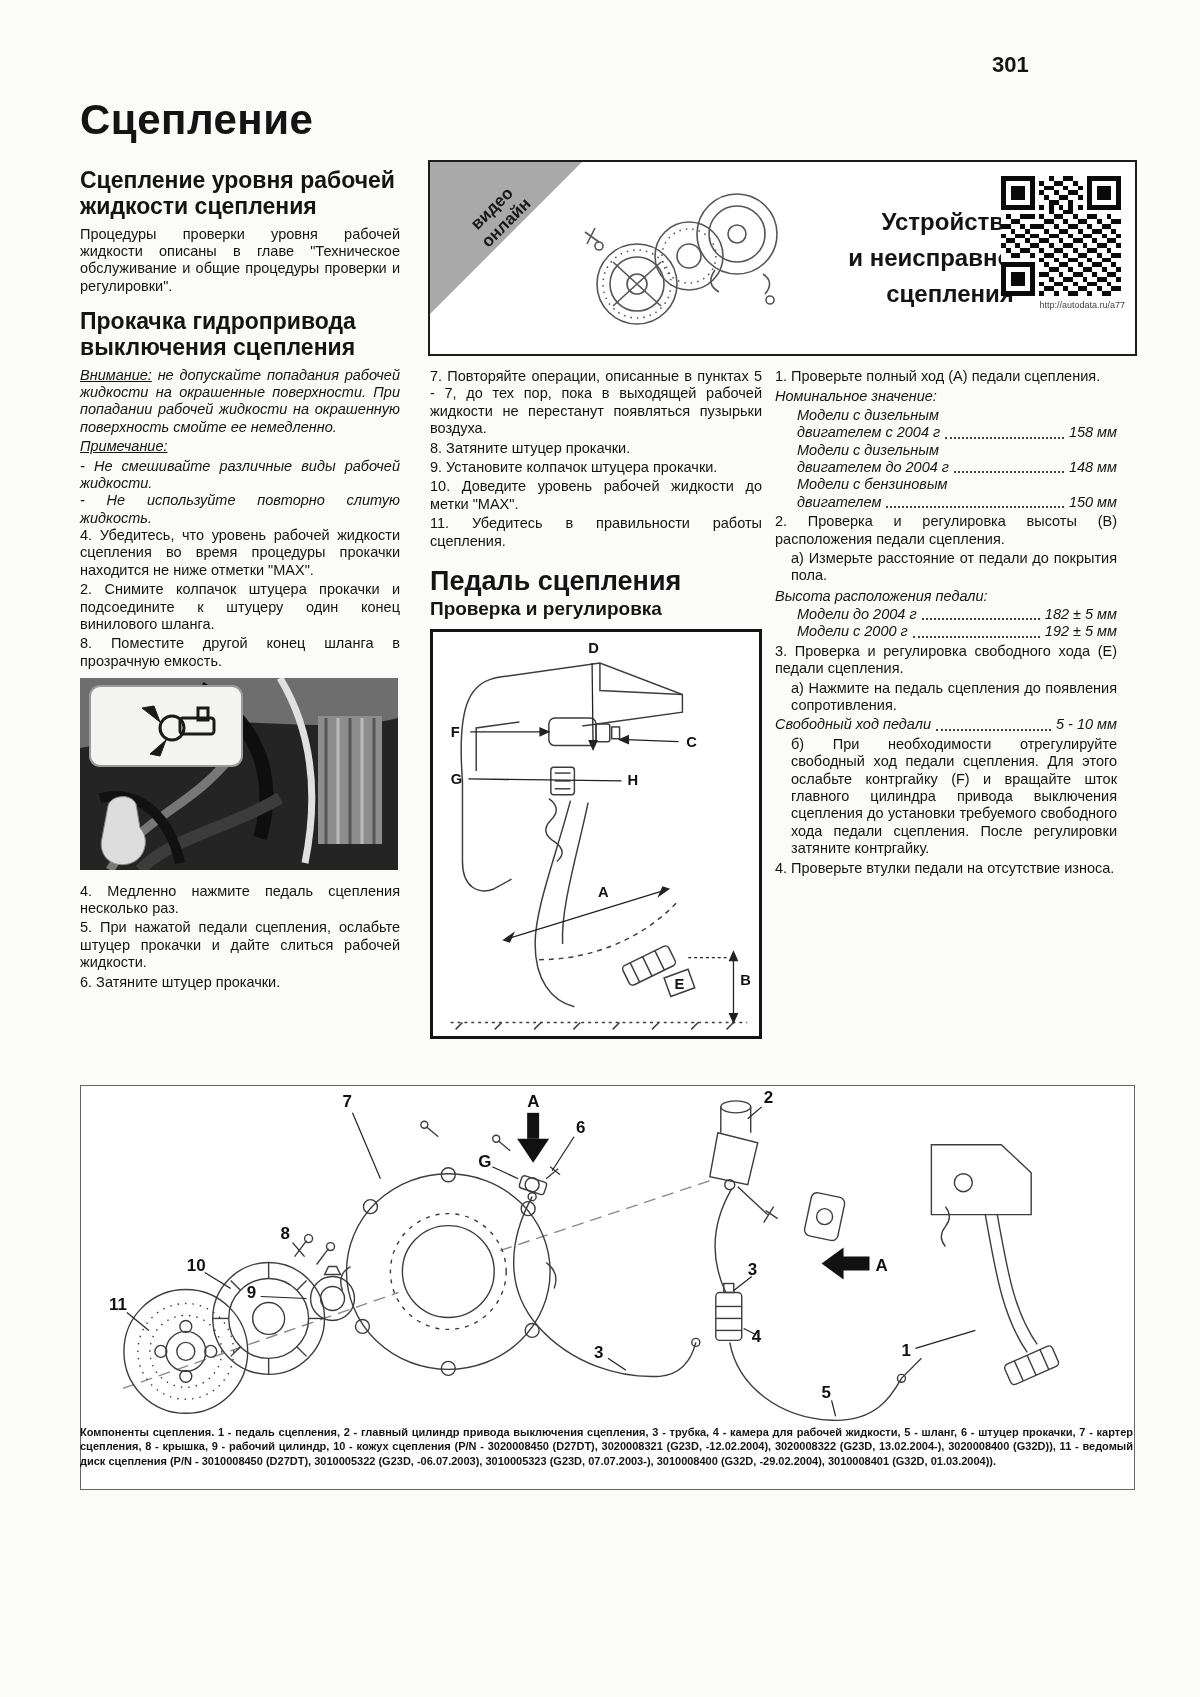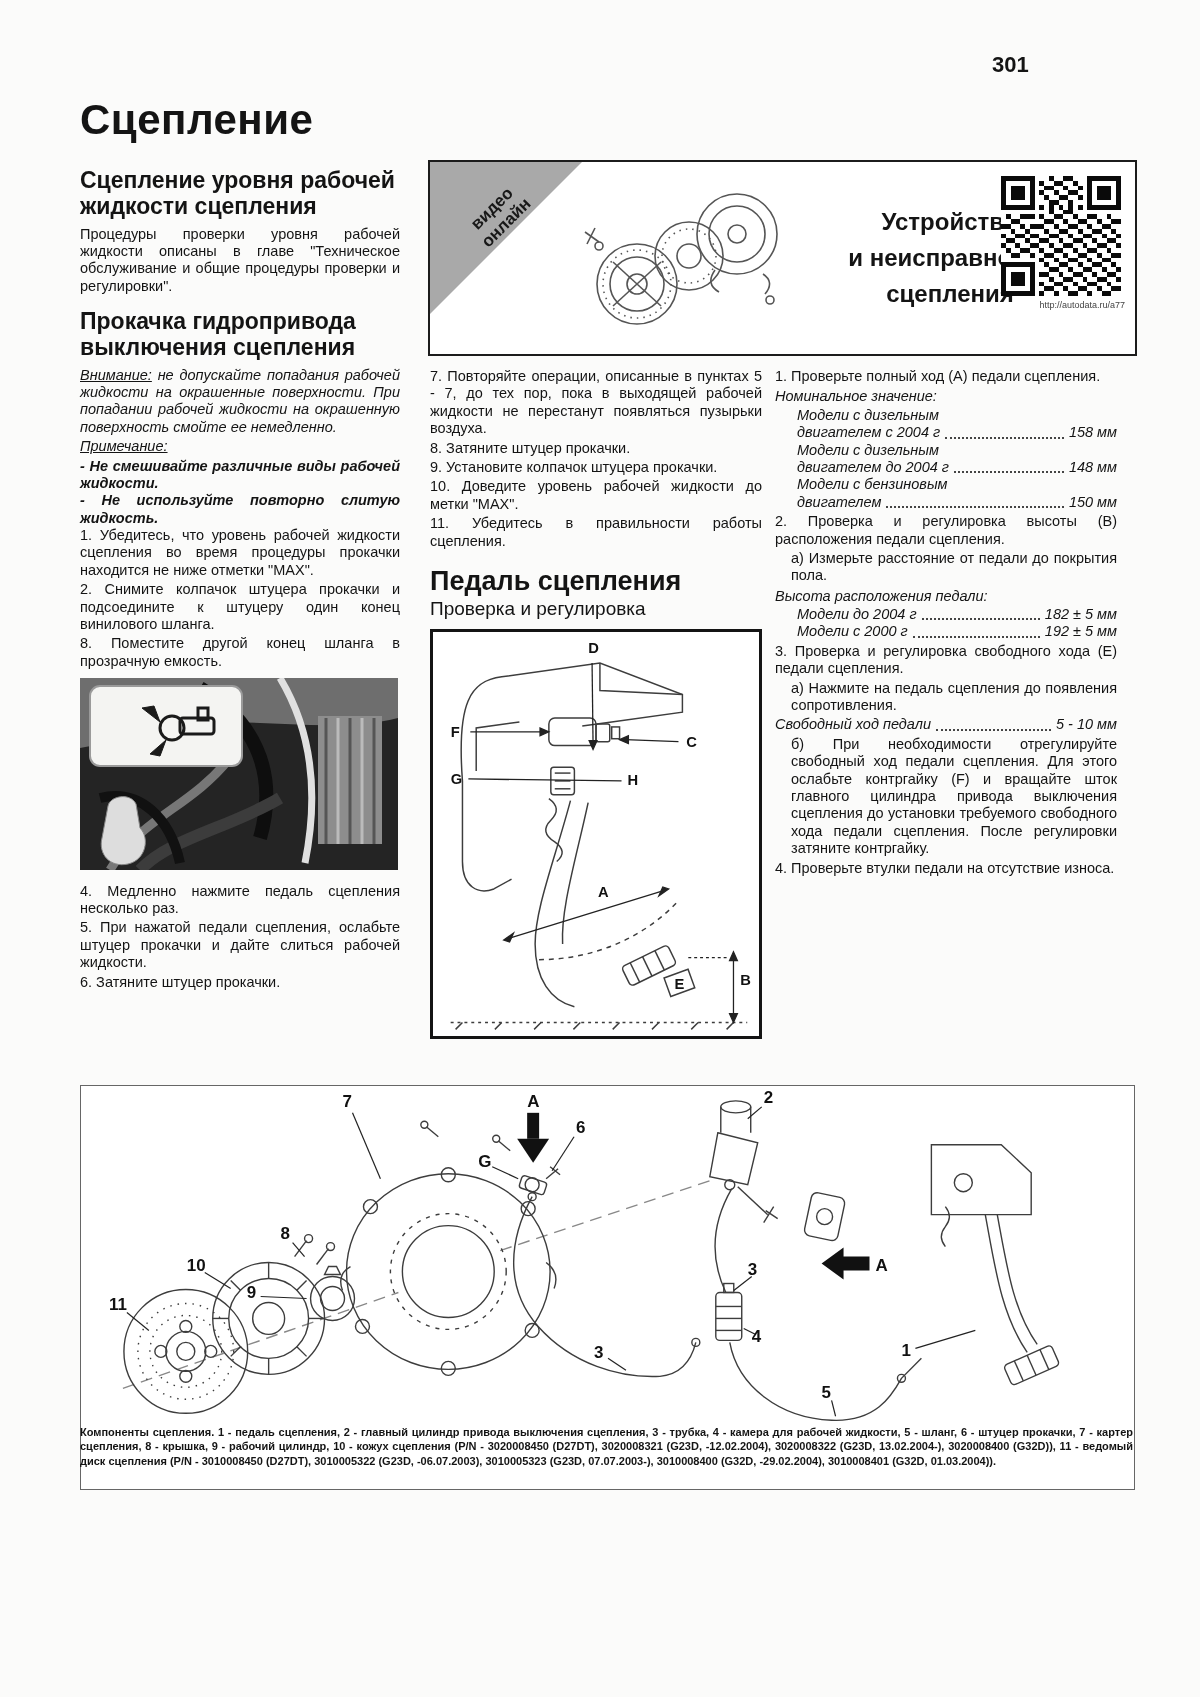--- a/index.html
+++ b/index.html
@@ -5,25 +5,25 @@
   html,body{margin:0;padding:0;}
   body{width:1200px;height:1697px;position:relative;background:#fbfbfa;
        font-family:"Liberation Sans",sans-serif;color:#141414;}
   .abs{position:absolute;}
   .pageno{font-size:22px;font-weight:bold;}
   h1.title{font-size:42px;font-weight:bold;margin:0;letter-spacing:.5px;}
   .col{text-align:justify;font-size:14.5px;line-height:1.2;}
   h2.sec{font-size:23px;line-height:1.12;font-weight:bold;margin:14px 0 6px 0;text-align:left;}
   h2.sec:first-child{margin-top:0;}
   h2.big{font-size:27px;margin:16px 0 2px 0;}
-  h3.sub{font-size:19px;font-weight:normal;margin:2px 0 8px 0;text-align:left;}
+  h3.sub{font-size:19px;font-weight:bold;margin:2px 0 8px 0;text-align:left;}
   p.step{margin:0 0 2px 0;}
   .ital{font-style:italic;}
   .ulab{font-style:italic;text-decoration:underline;}
-  .notes p{margin:0;font-style:italic;font-weight:bold;}
+  .notes p{margin:0;font-style:italic;}
   .spec{font-style:italic;margin:2px 0;}
   .spec-hdr{margin:3px 0 1px 0;}
   .spec-row{display:flex;align-items:flex-end;padding-left:22px;}
   .spec-row .dots{flex:1;border-bottom:2px dotted #444;margin:0 5px 3px 5px;min-width:12px;}
   .spec-row .val{white-space:nowrap;}
   .substep{padding-left:16px;margin:0 0 2px 0;}
   
   .videobox{left:428px;top:160px;width:705px;height:192px;border:2px solid #1c1c1c;background:#fff;overflow:hidden;}
   .ribbon{left:0;top:0;width:152px;height:152px;background:#a9a9a9;
           clip-path:polygon(0 0,100% 0,0 100%);}
@@ -55,21 +55,21 @@
 <div class="abs col" style="left:80px;top:168px;width:320px;">
   <h2 class="sec">Сцепление уровня рабочей жидкости сцепления</h2>
   <p class="step">Процедуры проверки уровня рабочей жидкости описаны в главе "Техническое обслуживание и общие процедуры проверки и регулировки".</p>
   <h2 class="sec">Прокачка гидропривода выключения сцепления</h2>
   <p class="step ital"><span class="ulab">Внимание:</span><span> не допускайте попадания рабочей жидкости на окрашенные поверхности. При попадании рабочей жидкости на окрашенную поверхность смойте ее немедленно.</span></p>
   <p class="step"><span class="ulab">Примечание:</span></p>
   <div class="notes">
     <p>- Не смешивайте различные виды рабочей жидкости.</p>
     <p>- Не используйте повторно слитую жидкость.</p>
   </div>
-  <p class="step">1. Убедитесь, что уровень рабочей жидкости сцепления во время процедуры прокачки находится не ниже отметки "MAX".</p>
+  <p class="step">4. Убедитесь, что уровень рабочей жидкости сцепления во время процедуры прокачки находится не ниже отметки "MAX".</p>
   <p class="step">2. Снимите колпачок штуцера прокачки и подсоедините к штуцеру один конец винилового шланга.</p>
   <p class="step">8. Поместите другой конец шланга в прозрачную емкость.</p>
 
   
   <svg class="photo" viewBox="0 0 318 192">
     <rect x="0" y="0" width="318" height="192" fill="#242424"></rect>
     <path d="M0,0 L318,0 L318,40 C240,60 150,30 80,55 L0,70 Z" fill="#6e6e6e"></path>
     <path d="M120,10 C170,40 200,90 180,160" stroke="#0e0e0e" stroke-width="14" fill="none"></path>
     <path d="M200,0 C230,50 240,110 225,185" stroke="#e0e0e0" stroke-width="7" fill="none"></path>
     <rect x="238" y="38" width="64" height="128" fill="#8d8d8d"></rect>

